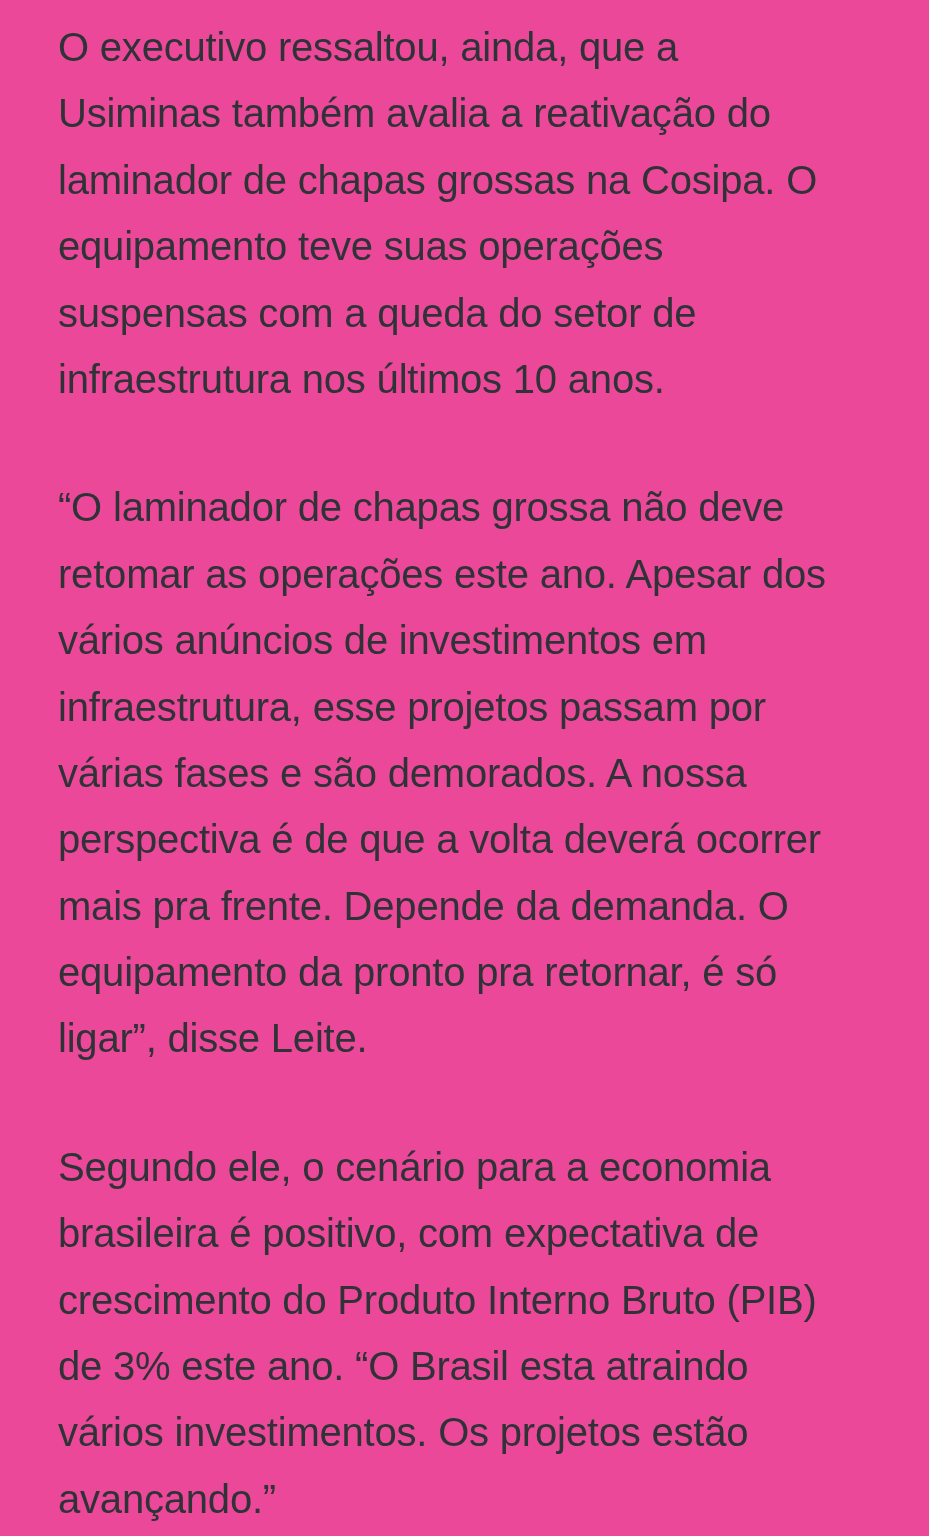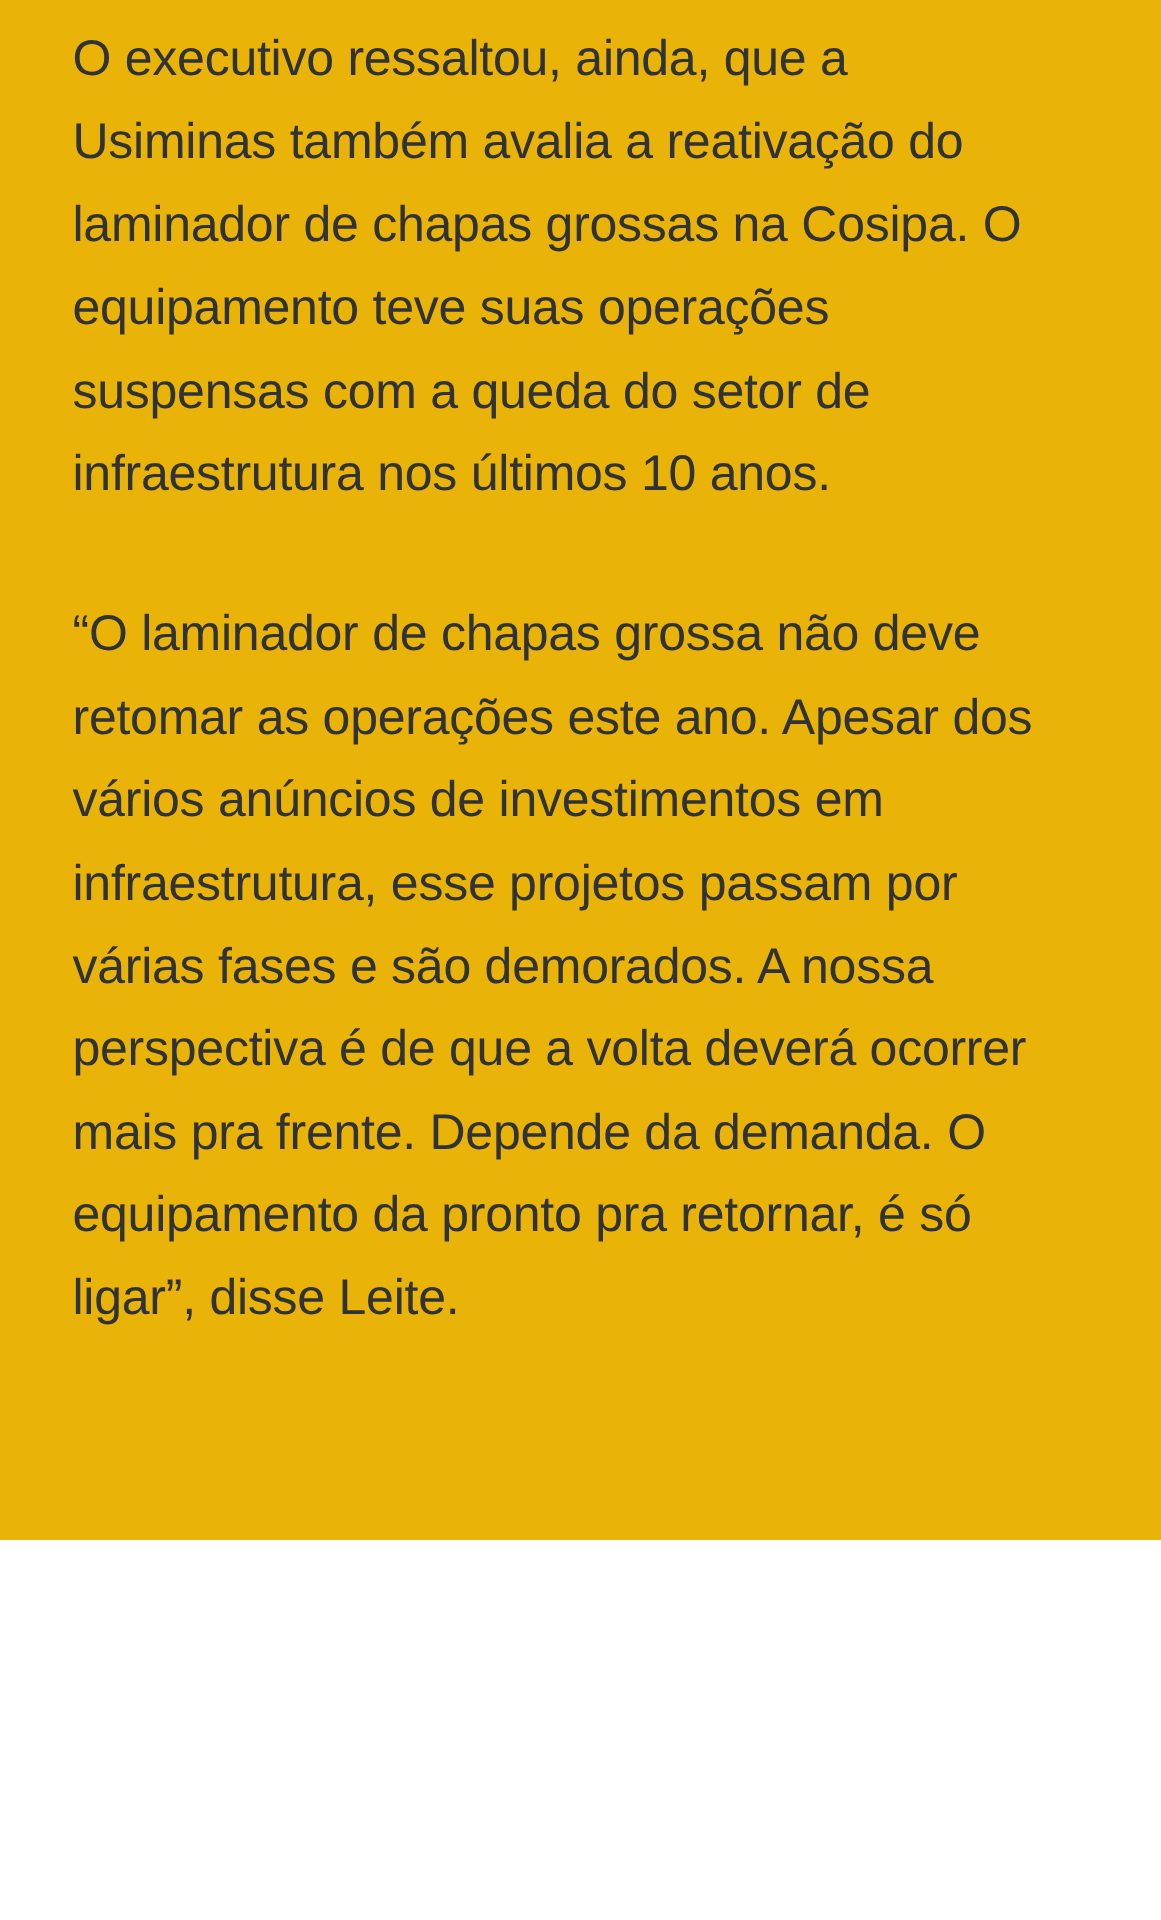--- a/index.html
+++ b/index.html
@@ -11,23 +11,23 @@
   body {
     width: 929px;
     height: 1536px;
     overflow: hidden;
     font-family: "Liberation Sans", sans-serif;
     color: #2f3337;
   }
   .article {
     box-sizing: border-box;
     width: 929px;
-    height: 1232px;
+    height: 1536px;
     padding: 14px 88px 0 58px;
-    background: #eab308;
+    background: #ec4899;
   }
   .para {
     margin: 0 0 62px 0;
     font-size: 40px;
     line-height: 1.66;
     font-weight: 400;
     letter-spacing: -0.2px;
     color: #2f3337;
     text-align: left;
     word-wrap: break-word;
@@ -35,13 +35,14 @@
   .para:last-child {
     margin-bottom: 0;
   }
 </style>
 </head>
 <body>
 
 <div class="article">
   <p class="para">O executivo ressaltou, ainda, que a Usiminas também avalia a reativação do laminador de chapas grossas na Cosipa. O equipamento teve suas operações suspensas com a queda do setor de infraestrutura nos últimos 10 anos.</p>
   <p class="para">“O laminador de chapas grossa não deve retomar as operações este ano. Apesar dos vários anúncios de investimentos em infraestrutura, esse projetos passam por várias fases e são demorados. A nossa perspectiva é de que a volta deverá ocorrer mais pra frente. Depende da demanda. O equipamento da pronto pra retornar, é só ligar”, disse Leite.</p>
+  <p class="para">Segundo ele, o cenário para a economia brasileira é positivo, com expectativa de crescimento do Produto Interno Bruto (PIB) de 3% este ano. “O Brasil esta atraindo vários investimentos. Os projetos estão avançando.”</p>
 </div>
 
 </body></html>

